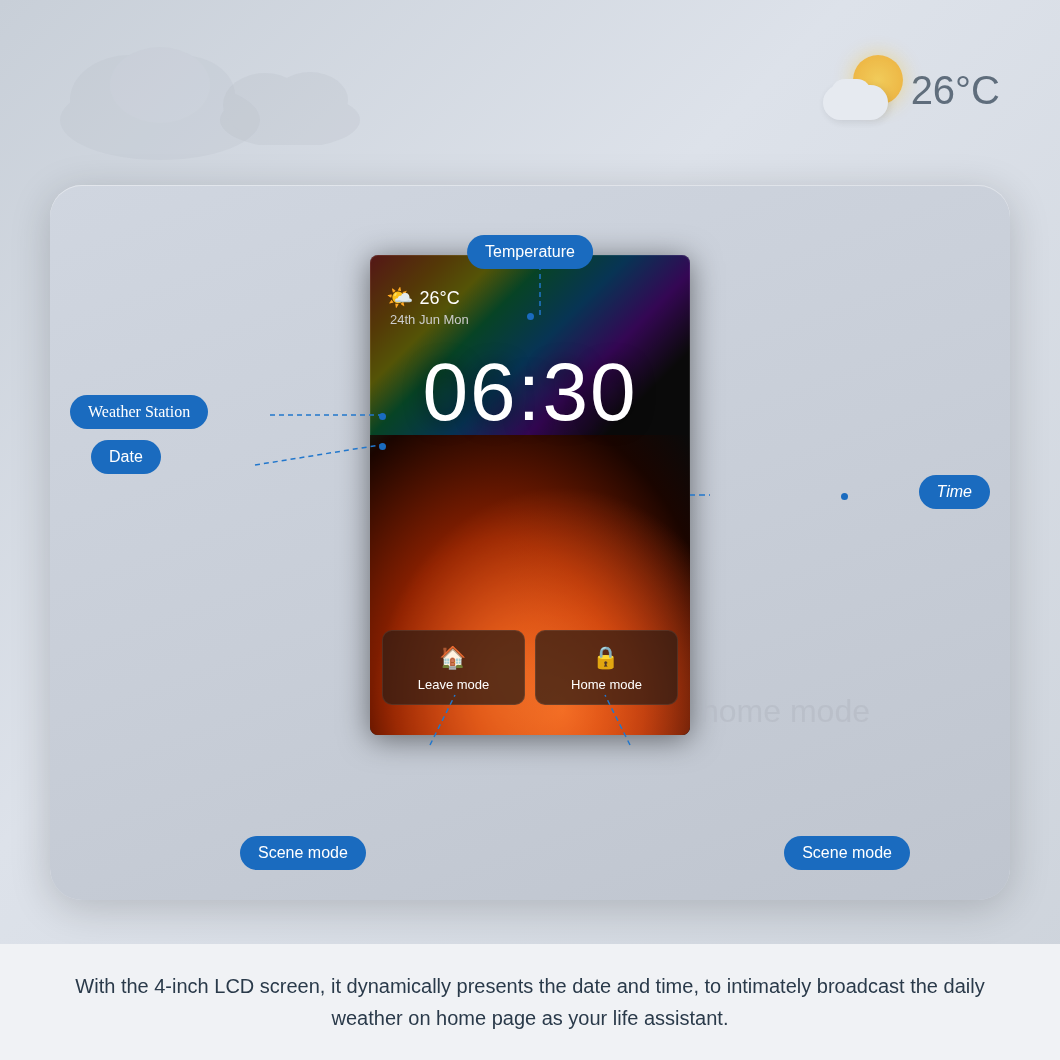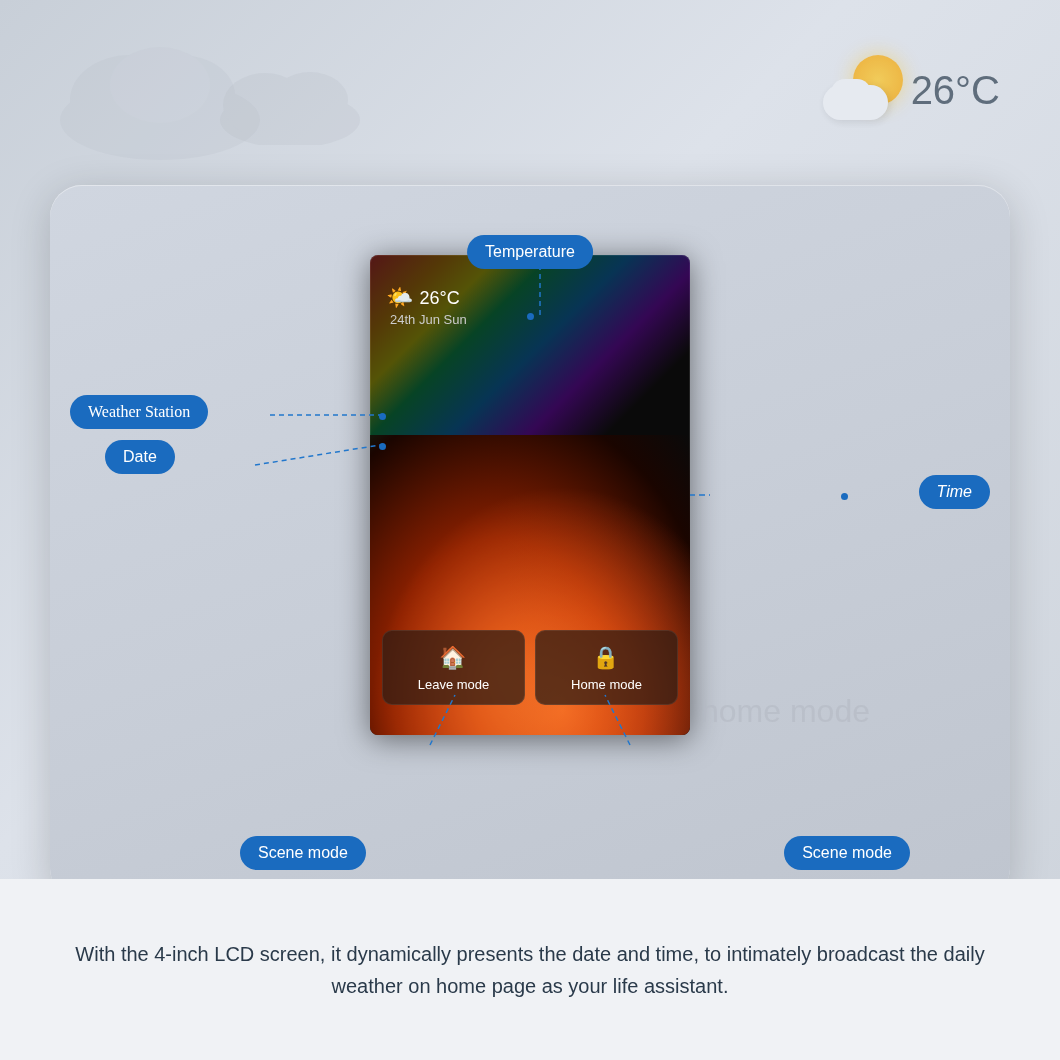--- a/index.html
+++ b/index.html
@@ -209,21 +209,21 @@
       border-radius: 20px;
       white-space: nowrap;
       z-index: 20;
     }
 
     
     .description {
       position: absolute;
       bottom: 0;
       left: 0; right: 0;
-      height: 181px;
+      height: 116px;
       background: #f0f2f5;
       display: flex;
       align-items: center;
       justify-content: center;
       padding: 20px 68px;
     }
 
     .description-text {
       font-size: 20px;
       color: #2a3a4a;
@@ -294,22 +294,23 @@
   <div class="device-screen">
     <div class="screen-rainbow"></div>
     <div class="screen-fire"></div>
     <div class="screen-fire2"></div>
 
     <div class="screen-weather">
       <span class="weather-icon-emoji">🌤️</span>
       <span class="screen-temp">26°C</span>
     </div>
 
-    <div class="screen-date">24th Jun  Sun</div>
-
+    <div class="screen-date">24th Jun  Mon</div>
+
+    <div class="screen-time">06:30</div>
 
     <div class="screen-modes">
       <div class="mode-btn">
         <span class="mode-icon">🏠</span>
         <span class="mode-label">Leave mode</span>
       </div>
       <div class="mode-btn">
         <span class="mode-icon">🔒</span>
         <span class="mode-label">Home mode</span>
       </div>
@@ -329,21 +330,21 @@
 
     <line x1="380" y1="560" x2="405" y2="510" stroke="#2277cc" stroke-width="1.5" stroke-dasharray="5,4"></line>
 
     <line x1="580" y1="560" x2="555" y2="510" stroke="#2277cc" stroke-width="1.5" stroke-dasharray="5,4"></line>
   </svg>
 
   <div class="annotation" style="top:50px; left:50%; transform:translateX(-50%);">Temperature</div>
 
   <div class="annotation" style="top:210px; left:20px;font-family:Liberation Serif, serif;">Weather Station</div>
 
-  <div class="annotation" style="top:255px; left:55px;">Date</div>
+  <div class="annotation" style="top:255px; left:41px;">Date</div>
 
   <div class="annotation" style="top:290px; right:20px;font-style:italic;">Time</div>
 
   <div class="annotation" style="bottom:30px; left:190px;">Scene mode</div>
 
   <div class="annotation" style="bottom:30px; right:100px;">Scene mode</div>
 
   <div class="dot" style="top:128px; left:calc(50% - 3px);"></div>
   <div class="dot" style="top:228px; left:329px;"></div>
   <div class="dot" style="top:258px; left:329px;"></div>

